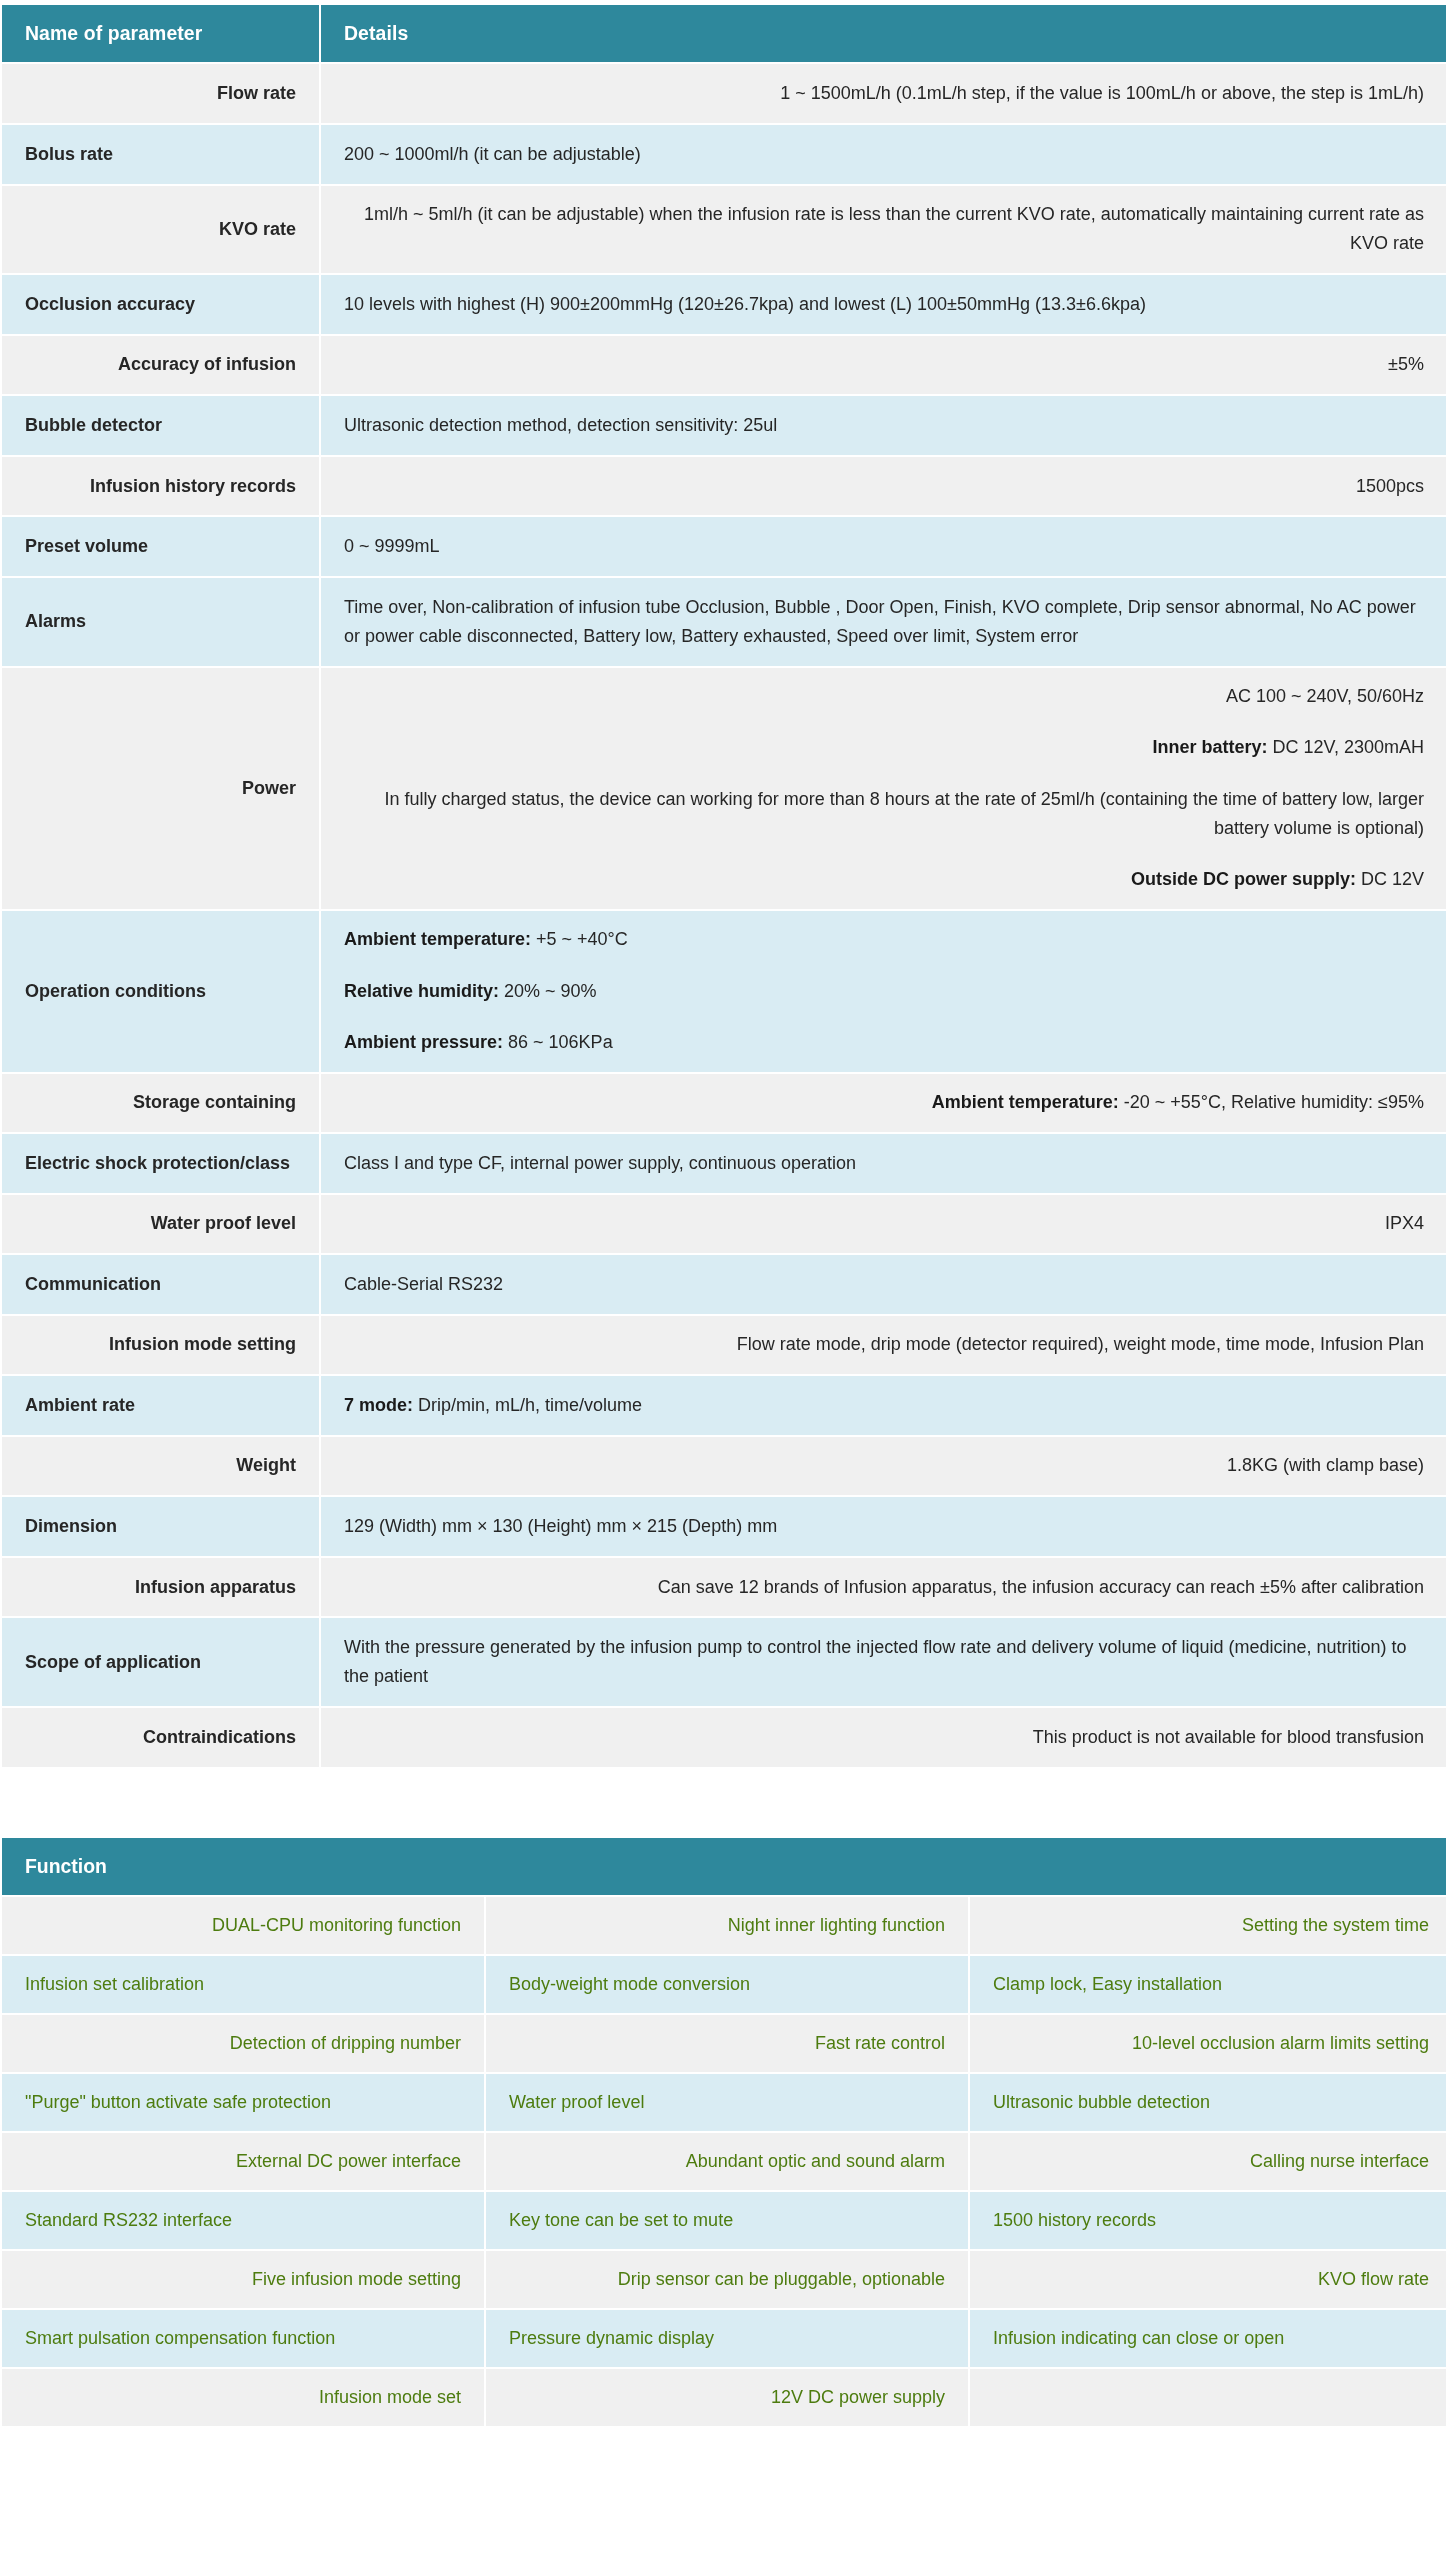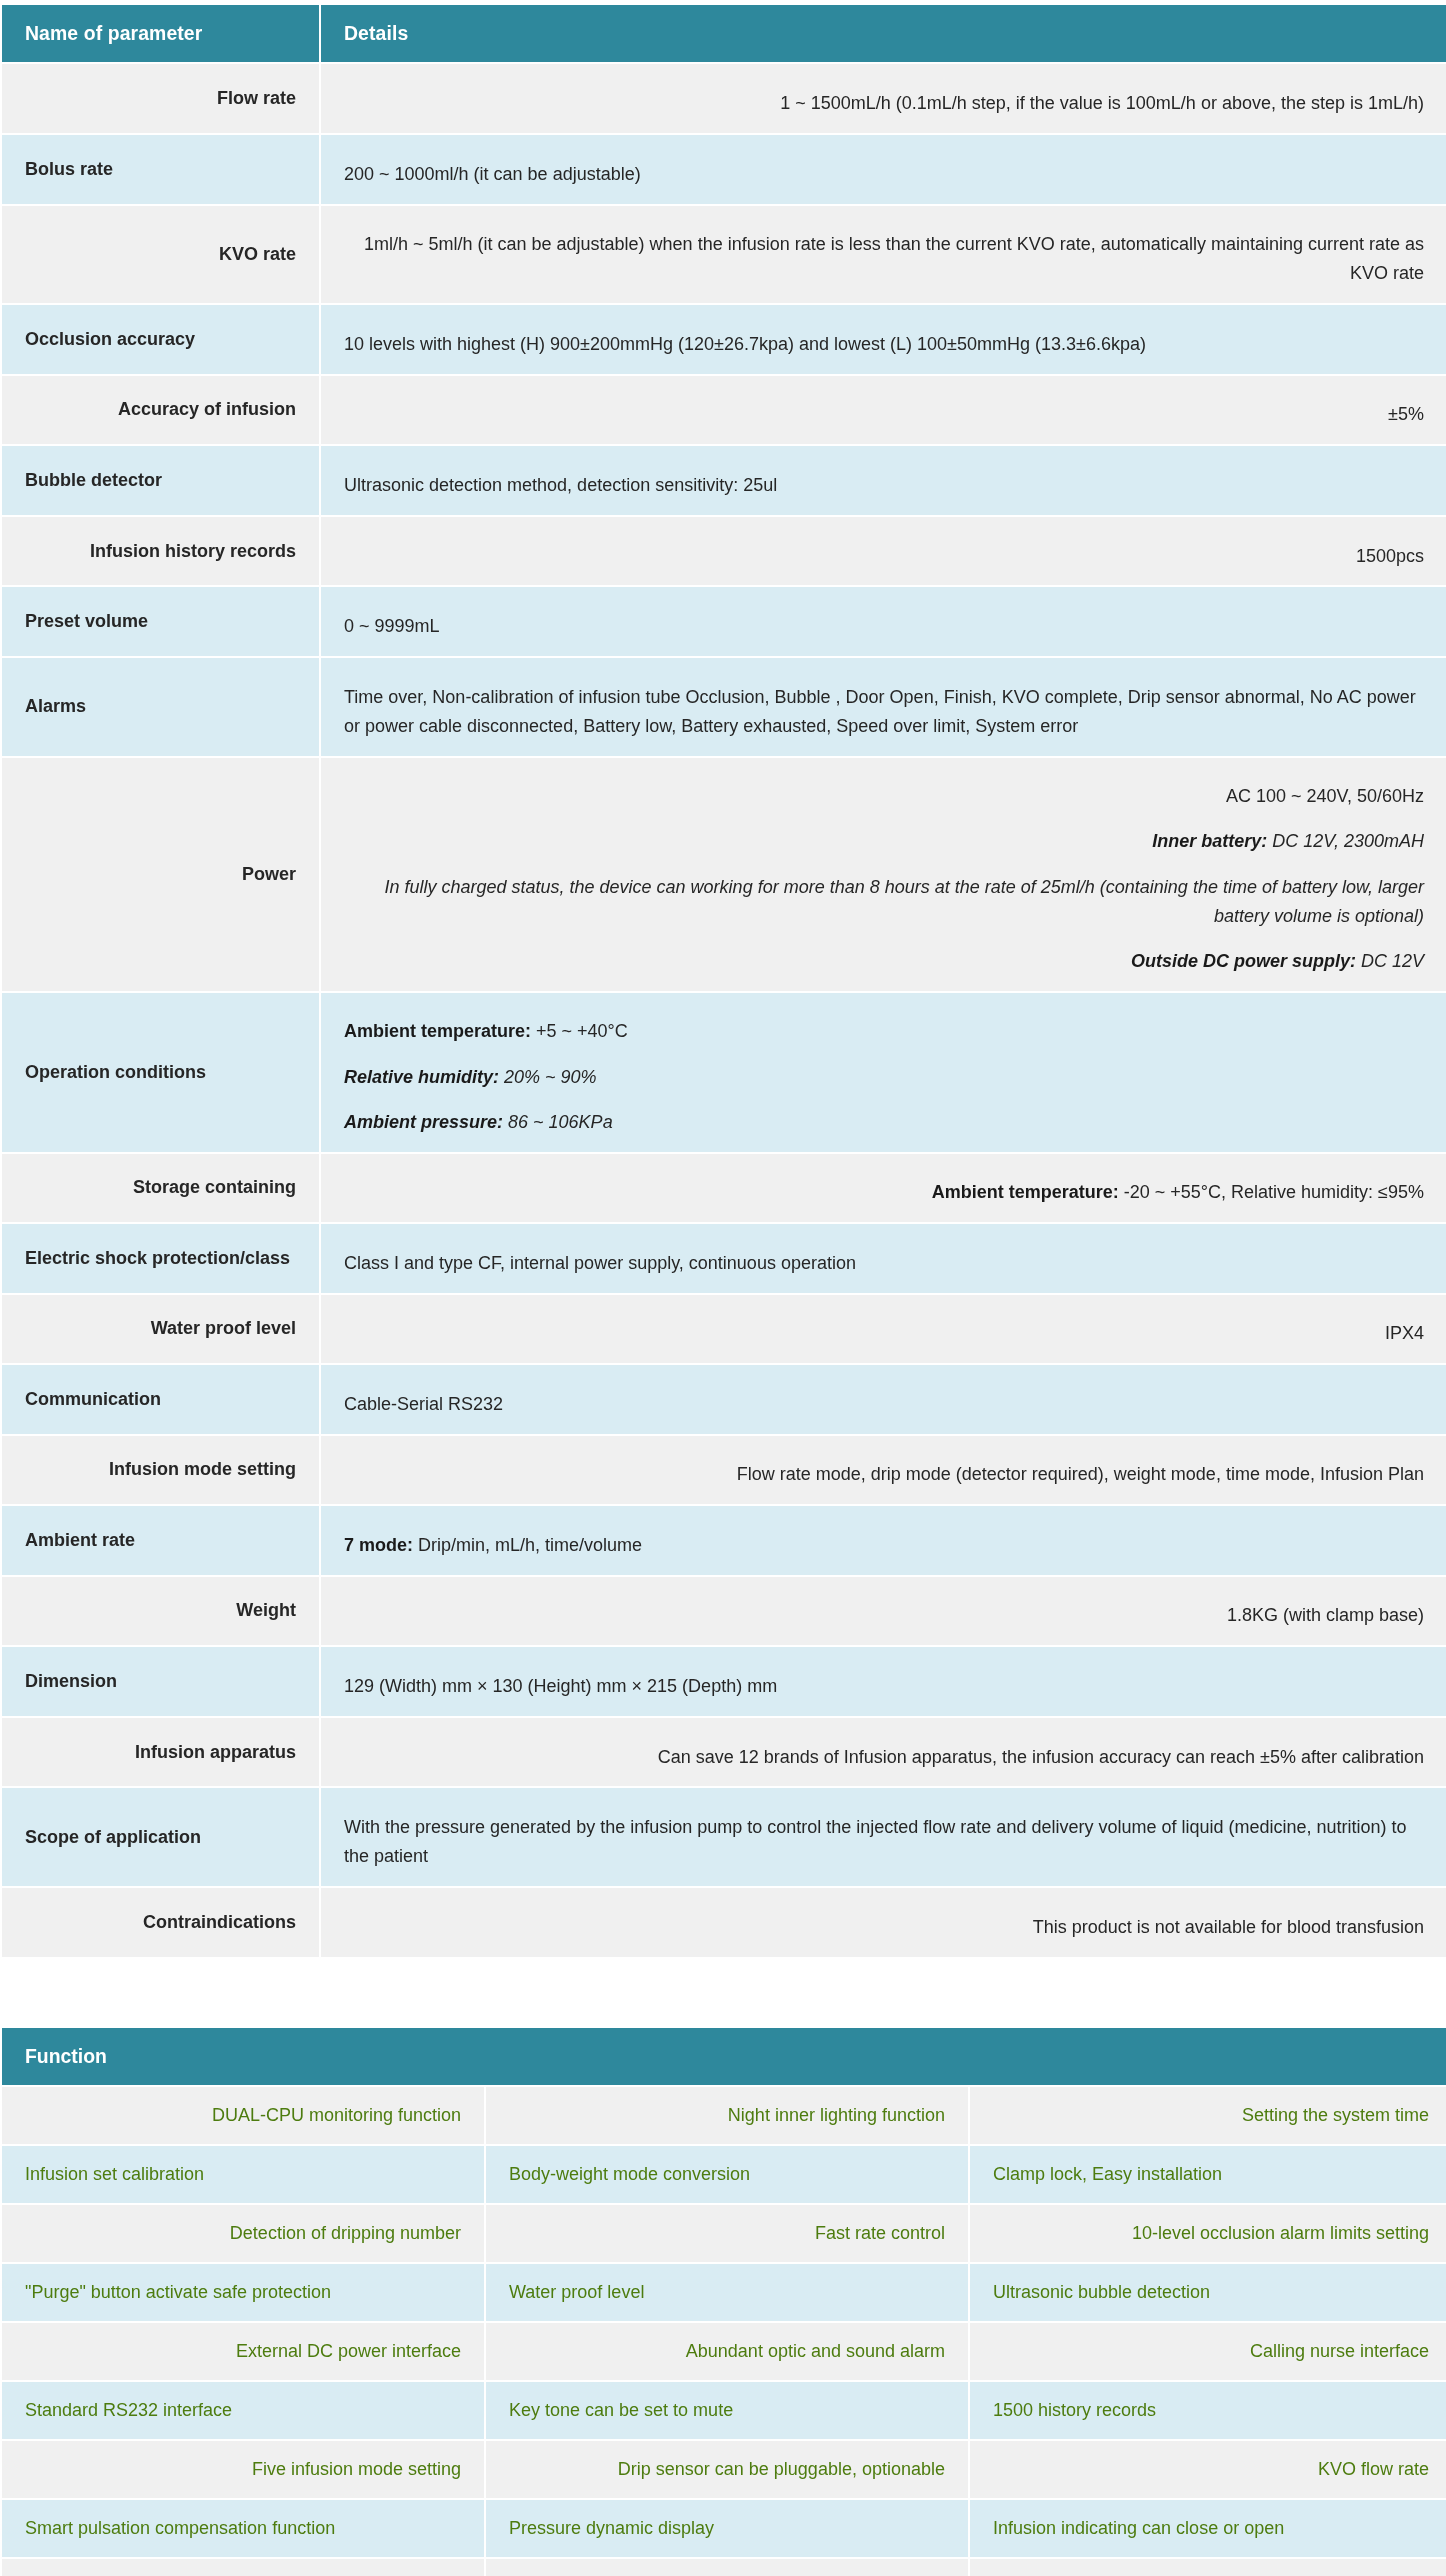--- a/index.html
+++ b/index.html
@@ -48,22 +48,22 @@
   }
   tr.odd td   { background: #f0f0f0; text-align: right; }
   tr.even td  { background: #d9ecf3; }
 
   td.param {
     font-weight: bold;
     font-size: 18px;
     color: #1a1a1a;
   }
   td.detail b { font-weight: bold; color: #1a1a1a; }
-  td.detail .line { display: block; margin-top: 10px; }
-  td.detail .line + .line { margin-top: 16px; font-style: italic; }
+  td.detail .line { display: block; }
+  td.detail .line + .line { margin-top: 22px; }
 
   
   col.c-param  { width: 317px; }
   col.c-detail { width: 1126px; }
 
   
   table.func {
     border-collapse: separate;
     border-spacing: 2.7px 2.7px;
     width: 1446px;

